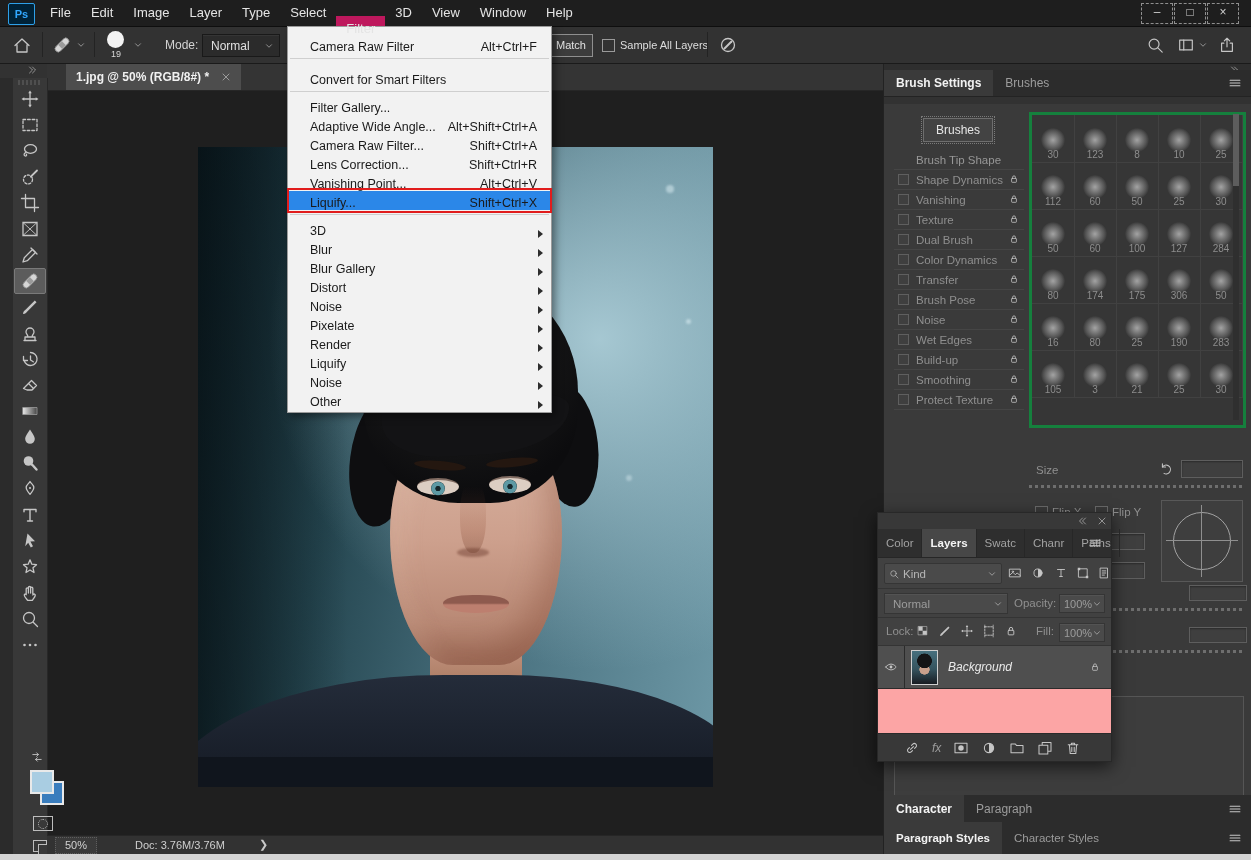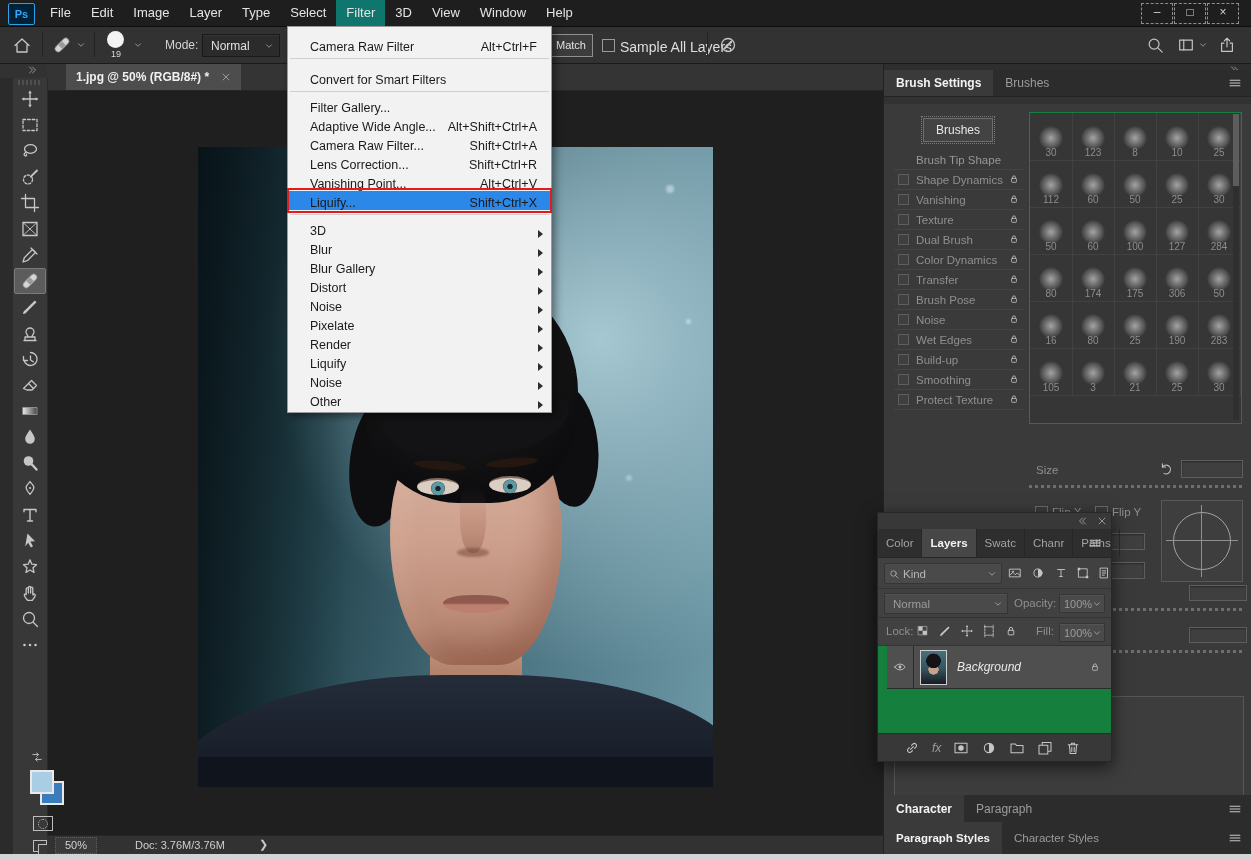--- a/index.html
+++ b/index.html
@@ -11,38 +11,38 @@
   .icon svg{width:100%;height:100%;display:block;}
   .i20{width:20px;height:20px;} .i18{width:18px;height:18px;} .i16{width:16px;height:16px;}
   .i14{width:14px;height:14px;} .i12{width:12px;height:12px;} .i10{width:10px;height:10px;}
 
   
   #titlebar{left:0;top:0;width:1251px;height:26px;background:#1e1e1e;z-index:70;}
   #ps-logo{left:8px;top:3px;width:25px;height:20px;background:#002237;border:1px solid #2ea0e8;
            color:#31a8ff;font-size:11px;font-weight:bold;text-align:center;line-height:20px;border-radius:2px;}
   #menubar{left:40px;top:0;height:26px;display:flex;}
   .menu-item{padding:0 10px;line-height:26px;font-size:13px;color:#e4e4e4;cursor:default;}
-  .menu-item.active{background:#0f766e;}
+  .menu-item.active{background:#be185d;margin-top:16px;}
   .win-btn{top:3px;width:30px;height:19px;border:1px dashed #8f8f8f;color:#cfcfcf;
            font-size:12px;text-align:center;line-height:17px;}
 
   
   #optionsbar{left:0;top:26px;width:1251px;height:36px;background:#323232;
               border-top:1px solid #0e0e0e;border-bottom:1px solid #1a1a1a;z-index:20;}
   .vsep{top:31px;width:1px;height:25px;background:#232323;}
   #brush-tip-circle{left:107px;top:30px;width:17px;height:17px;border-radius:50%;background:#f3f3f3;}
   #brush-tip-size{left:103px;top:48px;width:26px;text-align:center;font-size:9px;color:#d8d8d8;}
   .opt-label{font-size:12px;color:#d4d4d4;}
   .dropdown{background:#2b2b2b;border:1px solid #191919;box-shadow:inset 0 1px 0 rgba(255,255,255,.05);
             color:#e0e0e0;font-size:12px;display:flex;align-items:center;}
   .dropdown .dd-text{flex:1;padding-left:8px;}
   #match-btn{left:549px;top:33px;width:42px;height:21px;background:#3c3c3c;border:1px solid #8f8f8f;
              color:#e2e2e2;font-size:11px;text-align:center;line-height:21px;}
   .checkbox{width:11px;height:11px;border:1px solid #9a9a9a;background:transparent;}
-  .cb-label{font-size:14px;color:#dedede;}
+  .cb-label{font-size:11px;color:#dedede;}
 
   
   #left-gutter{left:0;top:62px;width:13px;height:792px;background:#2b2b2b;}
   #tools-minibar{left:0;top:62px;width:47px;height:16px;background:#323232;}
   #toolbar{left:13px;top:78px;width:34px;height:776px;background:#383838;border-right:1px solid #282828;}
   #tool-grip{left:5px;top:2px;width:24px;height:5px;
              background:repeating-linear-gradient(90deg,#4f4f4f 0 2px,transparent 2px 4px);}
   .tool{position:relative;width:34px;height:26px;display:flex;align-items:center;justify-content:center;}
   .tool.sel{background:#5c5c5c;border:1px solid #7a7a7a;width:30px;height:24px;margin-left:1px;border-radius:2px;}
   #fgbg-mini{left:17px;top:672px;}
@@ -115,21 +115,21 @@
   #brush-body{left:0;top:42px;width:368px;height:691px;background:#3a3a3a;}
   #brushes-btn{left:39px;top:14px;width:68px;height:22px;background:#434343;border:1px solid #6e6e6e;
                outline:1px dotted #7a7a7a;outline-offset:1px;color:#e6e6e6;font-size:12px;
                text-align:center;line-height:22px;}
   #brush-settings-list{left:10px;top:46px;width:130px;}
   .bs-row{position:relative;height:19px;border-bottom:1px solid #454545;display:flex;align-items:center;}
   .bs-row .cb{position:absolute;left:4px;width:9px;height:9px;border:1px solid #5f5f5f;background:#3f3f3f;}
   .bs-row .lbl{position:absolute;left:22px;font-size:11.5px;color:#8f8f8f;white-space:nowrap;}
   .bs-row.header .lbl{left:22px;color:#979797;}
   .bs-row .lk{position:absolute;right:4px;top:3px;}
-  #brush-grid{left:145px;top:8px;width:211px;height:310px;background:#363636;border:1px solid #15803d;overflow:hidden;}
+  #brush-grid{left:145px;top:8px;width:211px;height:310px;background:#363636;border:3px solid #15803d;overflow:hidden;}
   .bg-cell{position:absolute;width:42px;height:47px;border-right:1px solid #414141;border-bottom:1px solid #414141;}
   .bg-blob{position:absolute;left:50%;top:13px;transform:translateX(-50%);width:24px;height:24px;border-radius:50%;
            background:radial-gradient(circle,rgba(200,200,200,.75),rgba(200,200,200,.2) 55%,rgba(200,200,200,0) 72%);}
   .bg-num{position:absolute;left:0;right:0;bottom:2px;text-align:center;font-size:10px;color:#8d8d8d;}
   #grid-scrollbar{left:349px;top:10px;width:6px;height:306px;background:#2f2f2f;}
   #grid-thumb{left:0;top:0;width:6px;height:72px;background:#5d5d5d;}
   .panel-dim{font-size:11.5px;color:#8f8f8f;}
   .mini-input{background:#3f3f3f;border:1px solid #5e5e5e;box-shadow:inset 0 1px 2px rgba(0,0,0,.35);}
   .dotted-slider{height:3px;background:repeating-linear-gradient(90deg,#6e6e6e 0 3px,transparent 3px 6px);}
   #angle-box{left:277px;top:396px;width:80px;height:80px;background:#3e3e3e;border:1px solid #585858;}
@@ -147,21 +147,21 @@
   #lp-tabs{position:relative;height:28px;background:#2e2e2e;display:flex;border-bottom:1px solid #262626;}
   .lp-tab{padding:0 8px;font-size:11.5px;color:#a2a2a2;display:flex;align-items:center;border-right:1px solid #272727;}
   .lp-tab.active{background:#474747;color:#f4f4f4;font-weight:bold;}
   .lp-row{position:relative;border-bottom:1px solid #343434;background:#414141;}
   #lp-filter{height:30px;}
   #kind-box{position:absolute;left:6px;top:5px;width:116px;height:19px;background:#4a4a4a;border:1px solid #353535;
             border-radius:2px;display:flex;align-items:center;color:#b5b5b5;font-size:11.5px;}
   .lp-ficon{position:absolute;top:8px;}
   #lp-blend{height:28px;}
   #lp-lock{height:27px;}
-  #lp-list{position:relative;height:87px;background:#15803d;padding-left:9px;}
+  #lp-list{position:relative;height:87px;background:#fca5a5;}
   #layer-row{position:relative;height:42px;background:#4f4f4f;border-bottom:1px solid #2b2b2b;display:flex;align-items:center;}
   #eye-cell{width:26px;height:42px;border-right:1px solid #2b2b2b;display:flex;align-items:center;justify-content:center;}
   #layer-thumb{margin-left:6px;width:25px;height:33px;border:1px solid #cfcfcf;
       background:radial-gradient(circle at 50% 30%,#141416 0 27%,rgba(0,0,0,0) 29%),
                  radial-gradient(circle at 50% 56%,#c9a08c 0 22%,rgba(0,0,0,0) 24%),
                  linear-gradient(180deg,#47707e 0%,#35535e 55%,#181c22 100%);}
   #layer-name{margin-left:10px;font-size:12px;font-style:italic;color:#e9e9e9;flex:1;}
   #lp-actions{position:relative;height:27px;background:#383838;border-top:1px solid #2b2b2b;
               display:flex;align-items:center;gap:12px;padding-left:26px;}
   .fx-text{font-size:12px;font-style:italic;color:#9c9c9c;}

